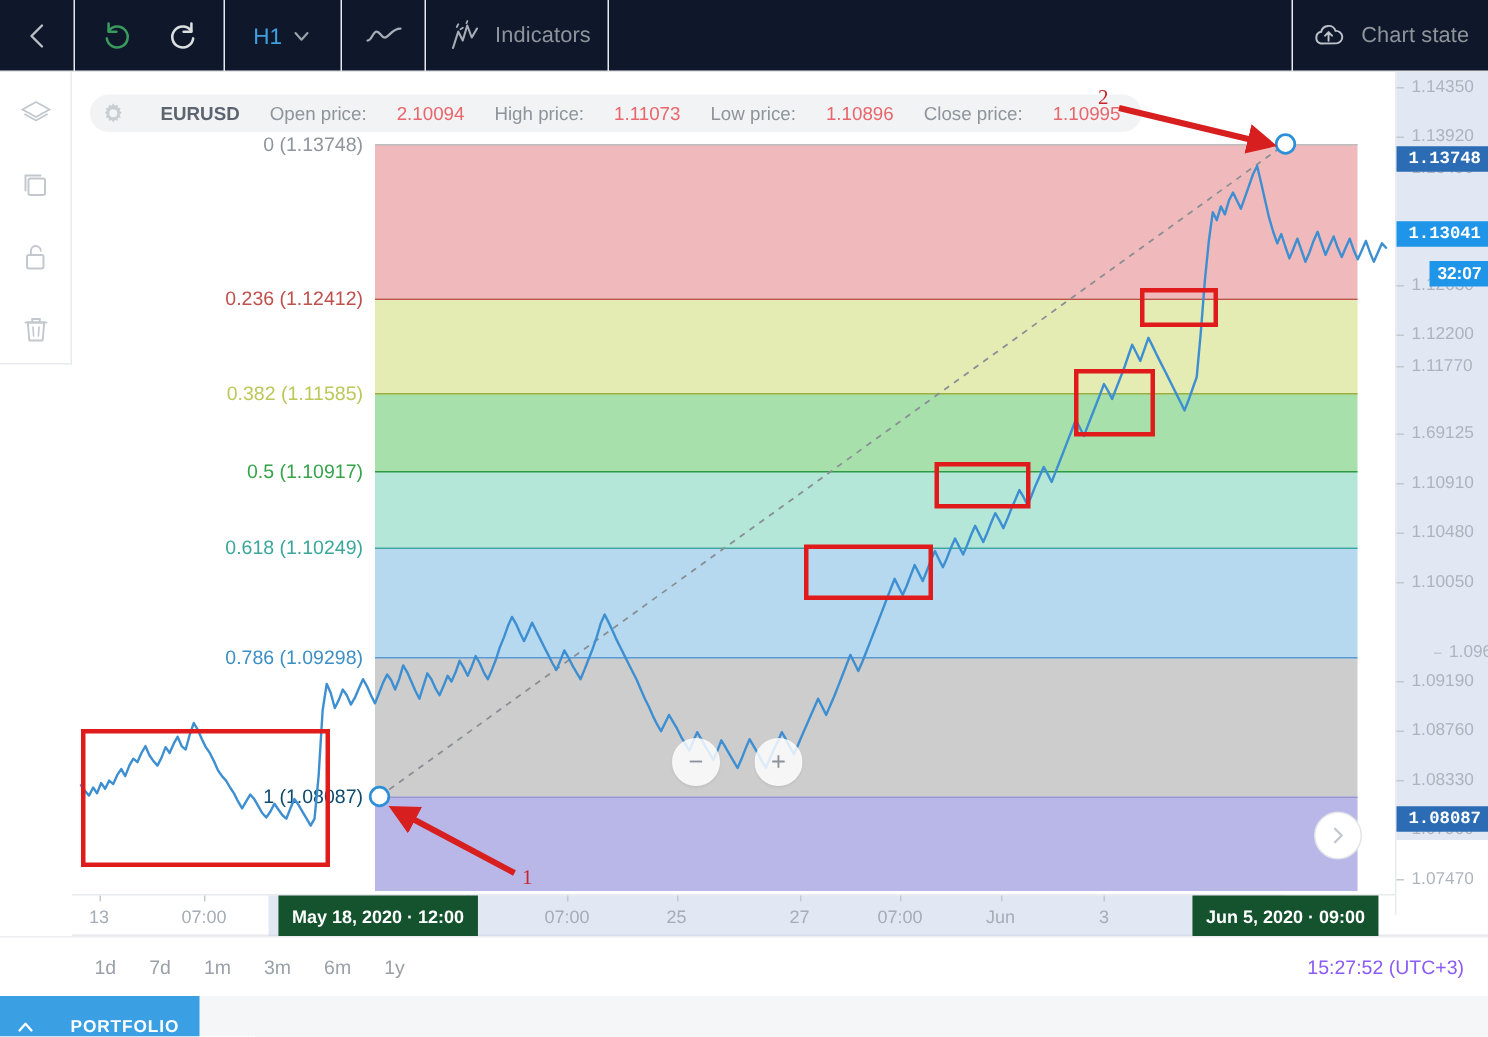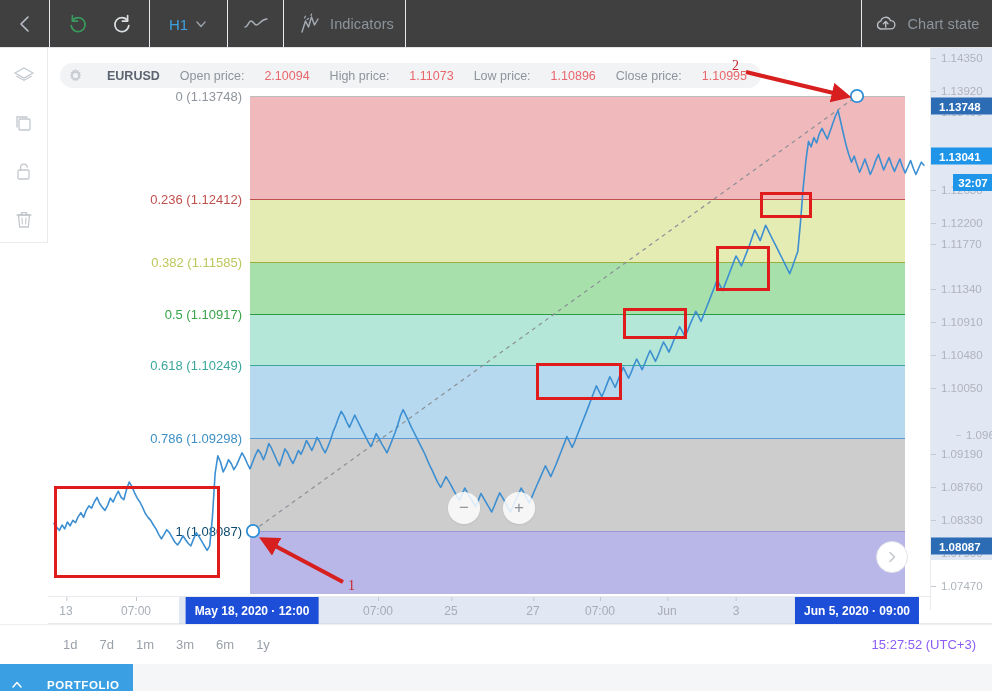--- a/index.html
+++ b/index.html
@@ -8,21 +8,21 @@
     font-family: "Liberation Sans", sans-serif;
     background: #ffffff;
     overflow: hidden;
   }
   #app { position: relative; width: 992px; height: 691px; }
 
   
   .toolbar {
     position: absolute; top: 0; left: 0;
     width: 992px; height: 48px;
-    background: #404040;
+    background: #0f172a;
     border-bottom: 1px solid #e3e6e9;
     display: flex; align-items: stretch;
   }
   .tb-cell {
     display: flex; align-items: center; justify-content: center;
     border-right: 1px solid #e8eaed;
     height: 48px;
   }
   .tb-back { width: 50px; }
   .tb-undo { width: 100px; gap: 20px; }
@@ -92,21 +92,21 @@
     transform: translateY(-50%);
   }
   .pa-tick::before {
     content: ""; position: absolute; left: 0; top: 50%;
     width: 5px; height: 1px; background: #c4c9d0;
   }
   .pa-badge {
     position: absolute; left: 0; width: 62px; height: 17px;
     display: flex; align-items: center; padding-left: 8px;
     font-size: 11.5px; font-weight: bold; color: #fff;
-    transform: translateY(-50%); z-index: 5;
+    transform: translateY(-50%); z-index: 5; font-family: Liberation Mono, monospace;
   }
   .pa-badge.dark { background: #2b6cb5; }
   .pa-badge.bright { background: #1e95e8; }
   .pa-timer {
     position: absolute; left: 22px; width: 40px; height: 17px;
     display: flex; align-items: center; justify-content: center;
     font-size: 11.5px; font-weight: bold; color: #fff;
     background: #1e95e8; z-index: 5;
   }
 
@@ -169,21 +169,21 @@
     display: flex; align-items: center; justify-content: center;
     font-size: 12px; color: #a6adb6; transform: translateX(-50%);
     white-space: nowrap;
   }
   .ta-tick::before {
     content: ""; position: absolute; top: 0; left: 50%;
     width: 1px; height: 4px; background: #c4c9d0;
   }
   .ta-badge {
     position: absolute; top: 0; height: 28px;
-    background: #1d4ed8; color: #fff; font-size: 12px; font-weight: bold;
+    background: #14532d; color: #fff; font-size: 12px; font-weight: bold;
     display: flex; align-items: center; justify-content: center;
     padding: 0 9px; transform: translateX(-50%); white-space: nowrap;
   }
 
   
   .bottom-bar {
     position: absolute; left: 0; top: 624px;
     width: 992px; height: 40px;
     background: #fff;
     border-top: 1px solid #eceef0;
@@ -395,21 +395,21 @@
     </div>
 
     <div class="price-axis">
       <div class="pa-shade" style="top:0; height:512px;"></div>
       <div class="pa-tick" style="top:10px;">1.14350</div>
       <div class="pa-tick" style="top:43px;">1.13920</div>
       <div class="pa-tick" style="top:64px;">1.13490</div>
       <div class="pa-tick" style="top:142px;">1.12630</div>
       <div class="pa-tick" style="top:175px;">1.12200</div>
       <div class="pa-tick" style="top:196px;">1.11770</div>
-      <div class="pa-tick" style="top:241px;">1.11340</div>
+      <div class="pa-tick" style="top:241px;">1.69125</div>
       <div class="pa-tick" style="top:274px;">1.10910</div>
       <div class="pa-tick" style="top:307px;">1.10480</div>
       <div class="pa-tick" style="top:340px;">1.10050</div>
       <div class="pa-tick" style="top:387px;margin-left:25px;">1.09620</div>
       <div class="pa-tick" style="top:406px;">1.09190</div>
       <div class="pa-tick" style="top:439px;">1.08760</div>
       <div class="pa-tick" style="top:472px;">1.08330</div>
       <div class="pa-tick" style="top:505px;">1.07900</div>
       <div class="pa-tick" style="top:538px;">1.07470</div>
 

